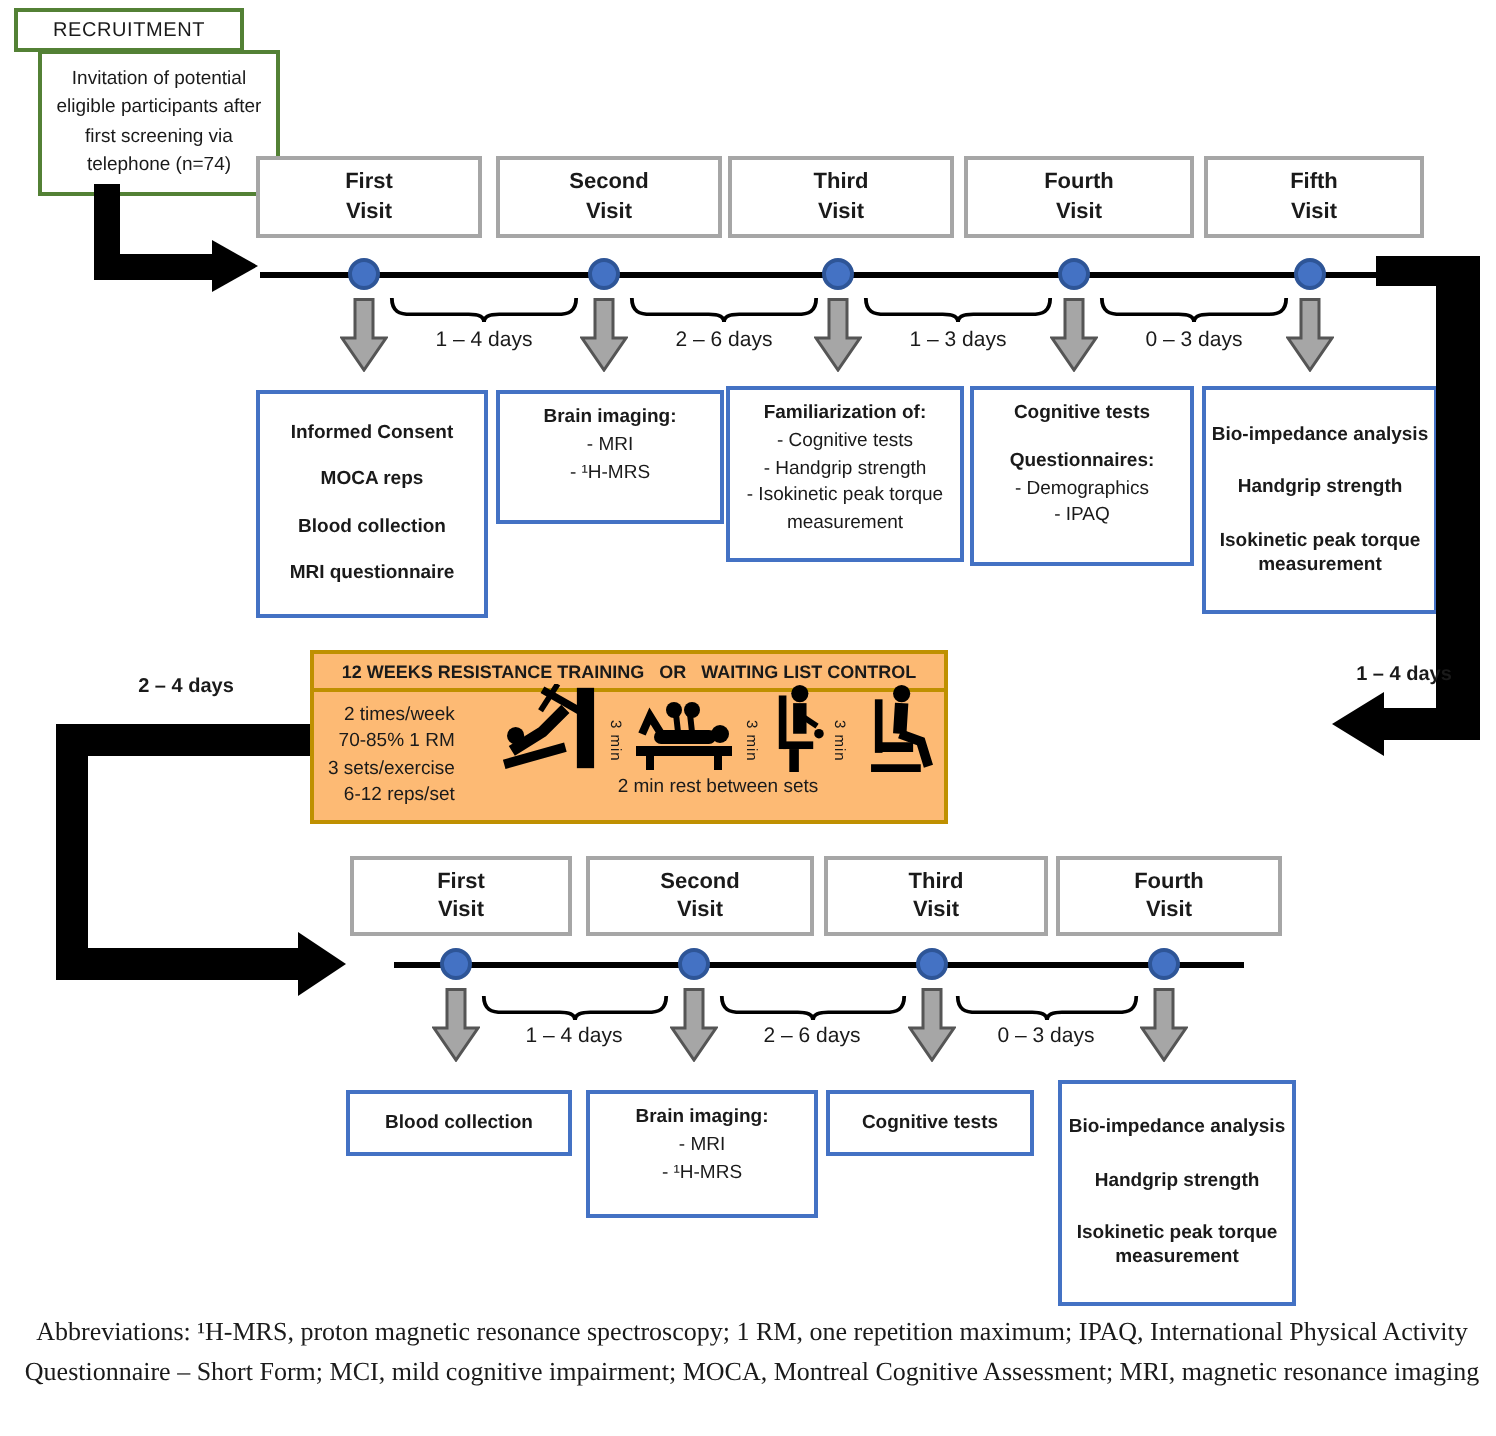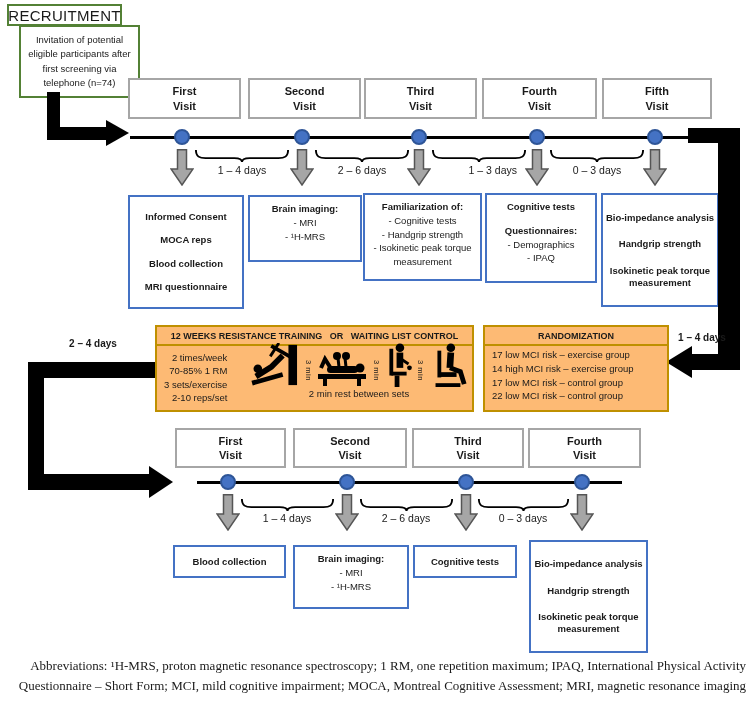--- a/index.html
+++ b/index.html
@@ -1,21 +1,21 @@
 <!DOCTYPE html>
 <html><head>
 <meta charset="utf-8">
 <style>
   html,body{margin:0;padding:0;background:#fff;}
   #canvas{position:relative;width:748px;height:718px;background:#fff;
           font-family:"Liberation Sans",sans-serif;color:#1a1a1a;overflow:hidden;}
   .abs{position:absolute;}
   
   .greenbox{border:2.5px solid #538135;background:#fff;display:flex;align-items:center;justify-content:center;text-align:center;}
-  .greenbox.hdr{font-size:15px;letter-spacing:.3px;text-align:right;}
+  .greenbox.hdr{font-size:10px;letter-spacing:.3px;text-align:right;}
   .greenbox.bod{font-size:9.5px;line-height:1.5;padding:2px 3px;}
   
   .titlebox{border:3px solid #000;display:flex;align-items:center;justify-content:center;
             font-size:21px;font-weight:bold;letter-spacing:.5px;}
   
   .visit{border:2.5px solid #A6A6A6;background:#fff;display:flex;flex-direction:column;
          align-items:center;justify-content:center;font-weight:bold;font-size:11px;line-height:1.3;}
   
   .bluebox{border:2.5px solid #4472C4;background:#fff;font-size:9.5px;text-align:center;
            display:flex;flex-direction:column;justify-content:space-evenly;padding:2px 1px;line-height:1.25;}
@@ -36,21 +36,21 @@
   
   .hline{background:#000;}
   .dot{width:12px;height:12px;border-radius:50%;background:#4472C4;border:2.5px solid #2E5597;z-index:3;}
   .interval{font-size:10.5px;text-align:center;}
   .sidelabel{font-weight:bold;font-size:10px;text-align:center;}
   
   .blk{background:#000;}
   .tri-r{width:0;height:0;border-top:13.5px solid transparent;border-bottom:13.5px solid transparent;border-left:23px solid #000;}
   .tri-r2{width:0;height:0;border-top:16px solid transparent;border-bottom:16px solid transparent;border-left:24px solid #000;}
   .tri-l{width:0;height:0;border-top:16px solid transparent;border-bottom:16px solid transparent;border-right:26px solid #000;}
-  .caption{font-family:"Liberation Serif",serif;font-size:13px;line-height:1.5;text-align:right;}
+  .caption{font-family:"Liberation Serif",serif;font-size:13px;line-height:1.5;text-align:center;}
 </style>
 </head>
 <body>
 
 <div id="canvas">
 
   <div class="abs greenbox hdr" style="left:7px;top:4px;width:111px;height:18px;">RECRUITMENT</div>
   <div class="abs greenbox bod" style="left:19px;top:25px;width:111px;height:65px;">Invitation of potential eligible participants after first screening via telephone (n=74)</div>
 
 
@@ -109,21 +109,21 @@
         <path d="M2,0 C2,8 6,9.5 12,9.5 L42,9.5 C47,9.5 50,11 50,14 C50,11 53,9.5 58,9.5 L88,9.5 C94,9.5 98,8 98,0" fill="none" stroke="#000" stroke-width="2"></path>
       </svg></div>
   <div class="abs" style="left:431px;top:148px;"><svg width="96" height="12" viewBox="0 0 100 14" preserveAspectRatio="none">
         <path d="M2,0 C2,8 6,9.5 12,9.5 L42,9.5 C47,9.5 50,11 50,14 C50,11 53,9.5 58,9.5 L88,9.5 C94,9.5 98,8 98,0" fill="none" stroke="#000" stroke-width="2"></path>
       </svg></div>
   <div class="abs" style="left:549px;top:148px;"><svg width="96" height="12" viewBox="0 0 100 14" preserveAspectRatio="none">
         <path d="M2,0 C2,8 6,9.5 12,9.5 L42,9.5 C47,9.5 50,11 50,14 C50,11 53,9.5 58,9.5 L88,9.5 C94,9.5 98,8 98,0" fill="none" stroke="#000" stroke-width="2"></path>
       </svg></div>
   <div class="abs interval" style="left:204px;top:164px;width:76px;">1 – 4 days</div>
   <div class="abs interval" style="left:324px;top:164px;width:76px;">2 – 6 days</div>
-  <div class="abs interval" style="left:441px;top:164px;width:76px;text-align:right;">1 – 3 days</div>
+  <div class="abs interval" style="left:441px;top:164px;width:76px;">1 – 3 days</div>
   <div class="abs interval" style="left:559px;top:164px;width:76px;">0 – 3 days</div>
 
   <div class="abs bluebox" style="left:128px;top:195px;width:110px;height:106px;">
     <span class="b">Informed Consent</span>
     <span class="b">MOCA reps</span>
     <span class="b">Blood collection</span>
     <span class="b">MRI questionnaire</span>
   </div>
   <div class="abs bluebox packed" style="left:248px;top:195px;width:108px;height:56px;">
     <span class="b">Brain imaging:</span>
@@ -154,21 +154,21 @@
   <div class="abs tri-l" style="left:666px;top:346px;"></div>
   <div class="abs sidelabel" style="left:662px;top:332px;width:80px;">1 – 4 days</div>
 
   <div class="abs goldbox" style="left:155px;top:325px;width:315px;height:83px;">
     <div class="goldhdr">12 WEEKS RESISTANCE TRAINING   OR   WAITING LIST CONTROL</div>
     <div style="position:relative;height:55px;">
       <div class="params">
         <span>2 times/week</span>
         <span>70-85% 1 RM</span>
         <span>3 sets/exercise</span>
-        <span>2-10 reps/set</span>
+        <span>6-12 reps/set</span>
       </div>
       <div class="iconsrow">
         <span><svg width="50" height="44" viewBox="0 0 50 46">
           <rect x="38" y="2" width="9" height="42" fill="#000"></rect>
           <path d="M20,3 L41,15" stroke="#000" stroke-width="4"></path>
           <path d="M28,0 L19,14" stroke="#000" stroke-width="3"></path>
           <circle cx="6" cy="27" r="4.5" fill="#000"></circle>
           <path d="M4,35 L20,25 L32,13" stroke="#000" stroke-width="6" fill="none"></path>
           <path d="M0,42 L32,33" stroke="#000" stroke-width="5"></path>
             </svg></span>
@@ -201,29 +201,20 @@
           <path d="M12,8 V36" stroke="#000" stroke-width="4"></path>
           <path d="M12,33 H30" stroke="#000" stroke-width="5"></path>
           <path d="M23,26 L34,30 L38,43" stroke="#000" stroke-width="5" fill="none"></path>
           <path d="M8,44 H34" stroke="#000" stroke-width="4"></path>
             </svg></span>
       </div>
       <div class="restnote">2 min rest between sets</div>
     </div>
   </div>
 
-  <div class="abs goldbox" style="left:483px;top:325px;width:182px;height:83px;">
-    <div class="goldhdr">RANDOMIZATION</div>
-    <div style="padding-top:2px;">
-      <div class="goldrow">17 low MCI risk – exercise group</div>
-      <div class="goldrow">14 high MCI risk – exercise group</div>
-      <div class="goldrow">17 low MCI risk – control group</div>
-      <div class="goldrow">22 low MCI risk – control group</div>
-    </div>
-  </div>
 
   <div class="abs sidelabel" style="left:48px;top:338px;width:90px;">2 – 4 days</div>
   <div class="abs blk" style="left:28px;top:362px;width:127px;height:16px;"></div>
   <div class="abs blk" style="left:28px;top:362px;width:16px;height:128px;"></div>
   <div class="abs blk" style="left:28px;top:474px;width:122px;height:16px;"></div>
   <div class="abs tri-r2" style="left:149px;top:466px;"></div>
 
   <div class="abs visit" style="left:175px;top:428px;width:107px;height:36px;">
     <span>First</span>
       <span>Visit</span>

